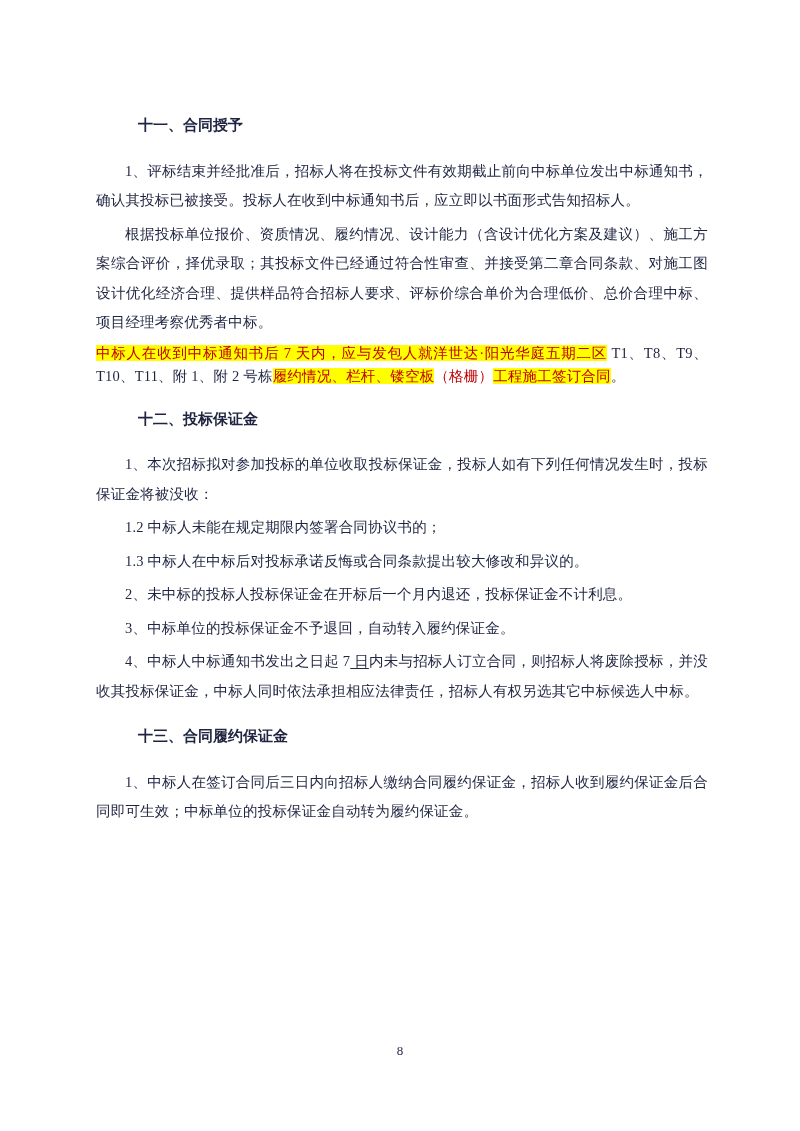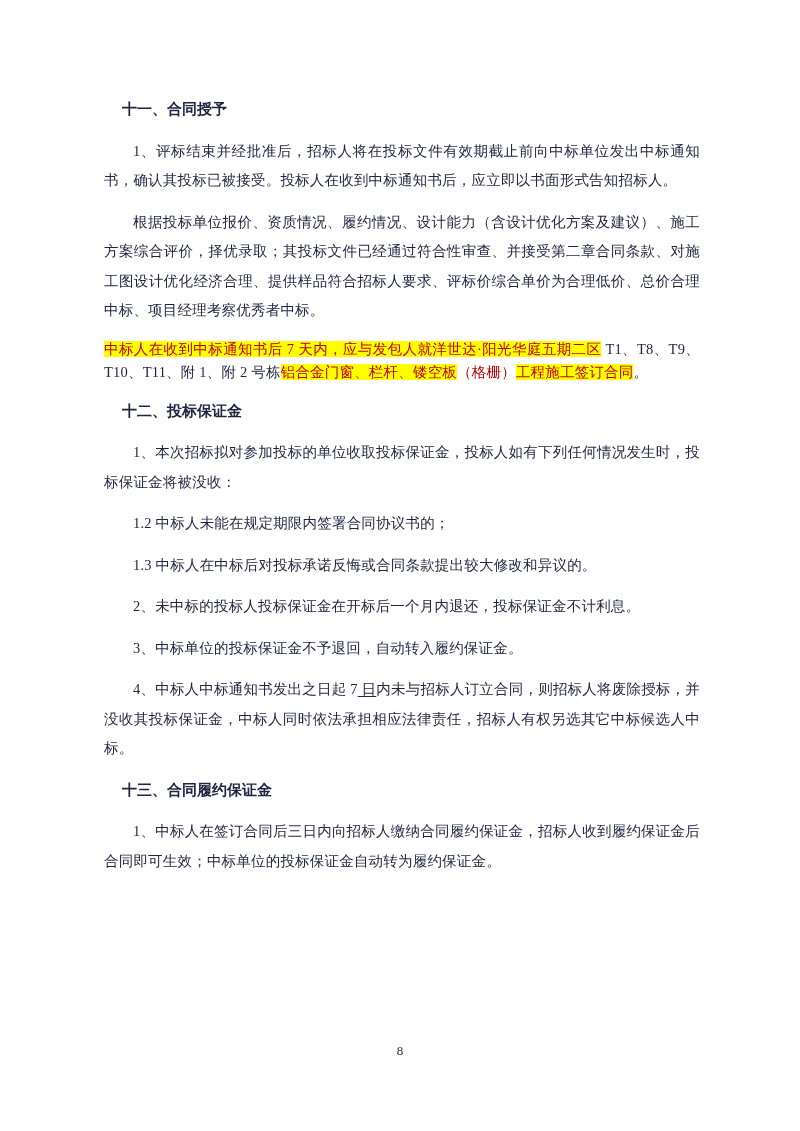--- a/index.html
+++ b/index.html
@@ -20,30 +20,30 @@
     inset: 0;
     background: #ffffff;
   }
   .content {
     position: absolute;
     left: 92px;
     top: 95px;
     width: 620px;
   }
   .para {
-    margin: 12px;
+    margin: 4px;
     font-size: 14.5px;
     line-height: 29.5px;
     text-align: justify;
     text-justify: inter-ideograph;
     letter-spacing: 0.2px;
   }
   .indent { text-indent: 2em; }
   .heading {
-    margin: 0;
+    margin: 16px;
     font-size: 15px;
     font-weight: bold;
     line-height: 29.5px;
     text-indent: 2em;
     color: #1f2440;
   }
   .hl-para {
     line-height: 23.5px;
     text-indent: 0;
   }
@@ -67,21 +67,21 @@
 </head>
 <body>
 
 <div class="page">
   <div class="content">
 
     <h2 class="heading">十一、合同授予</h2>
     <p class="para indent">1、评标结束并经批准后，招标人将在投标文件有效期截止前向中标单位发出中标通知书，确认其投标已被接受。投标人在收到中标通知书后，应立即以书面形式告知招标人。</p>
     <p class="para indent">根据投标单位报价、资质情况、履约情况、设计能力（含设计优化方案及建议）、施工方案综合评价，择优录取；其投标文件已经通过符合性审查、并接受第二章合同条款、对施工图设计优化经济合理、提供样品符合招标人要求、评标价综合单价为合理低价、总价合理中标、项目经理考察优秀者中标。</p>
 
-    <p class="para hl-para"><span class="hl red">中标人在收到中标通知书后 7 天内，应与发包人就洋世达·阳光华庭五期二区</span><span> T1、T8、T9、T10、T11、附 1、附 2 号栋</span><span class="hl red">铝合金门窗、栏杆、镂空板</span><span class="red">（格栅）</span><span class="hl red">工程施工签订合同</span><span>。</span></p>
+    <p class="para hl-para"><span class="hl red">中标人在收到中标通知书后 7 天内，应与发包人就洋世达·阳光华庭五期二区</span><span> T1、T8、T9、T10、T11、附 1、附 2 号栋</span><span class="hl red">履约情况、栏杆、镂空板</span><span class="red">（格栅）</span><span class="hl red">工程施工签订合同</span><span>。</span></p>
 
     <h2 class="heading">十二、投标保证金</h2>
     <p class="para indent">1、本次招标拟对参加投标的单位收取投标保证金，投标人如有下列任何情况发生时，投标保证金将被没收：</p>
     <p class="para indent">1.2 中标人未能在规定期限内签署合同协议书的；</p>
     <p class="para indent">1.3 中标人在中标后对投标承诺反悔或合同条款提出较大修改和异议的。</p>
     <p class="para indent">2、未中标的投标人投标保证金在开标后一个月内退还，投标保证金不计利息。</p>
     <p class="para indent">3、中标单位的投标保证金不予退回，自动转入履约保证金。</p>
     <p class="para indent"><span>4、中标人中标通知书发出之日起 7</span><span class="uline"> 日</span><span>内未与招标人订立合同，则招标人将废除授标，并没收其投标保证金，中标人同时依法承担相应法律责任，招标人有权另选其它中标候选人中标。</span></p>
 
     <h2 class="heading">十三、合同履约保证金</h2>

